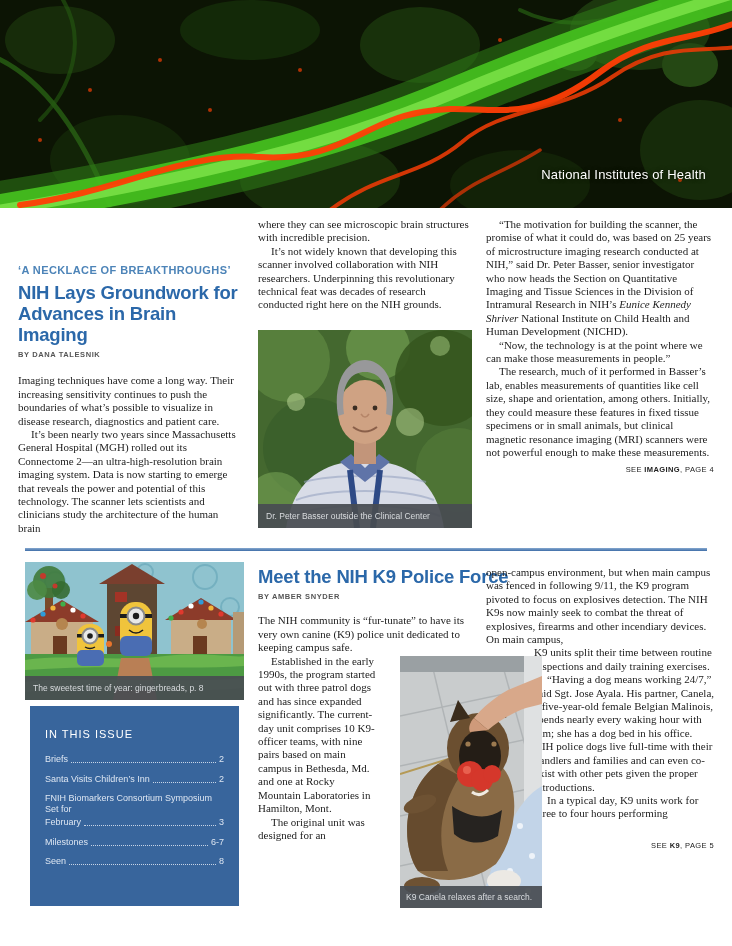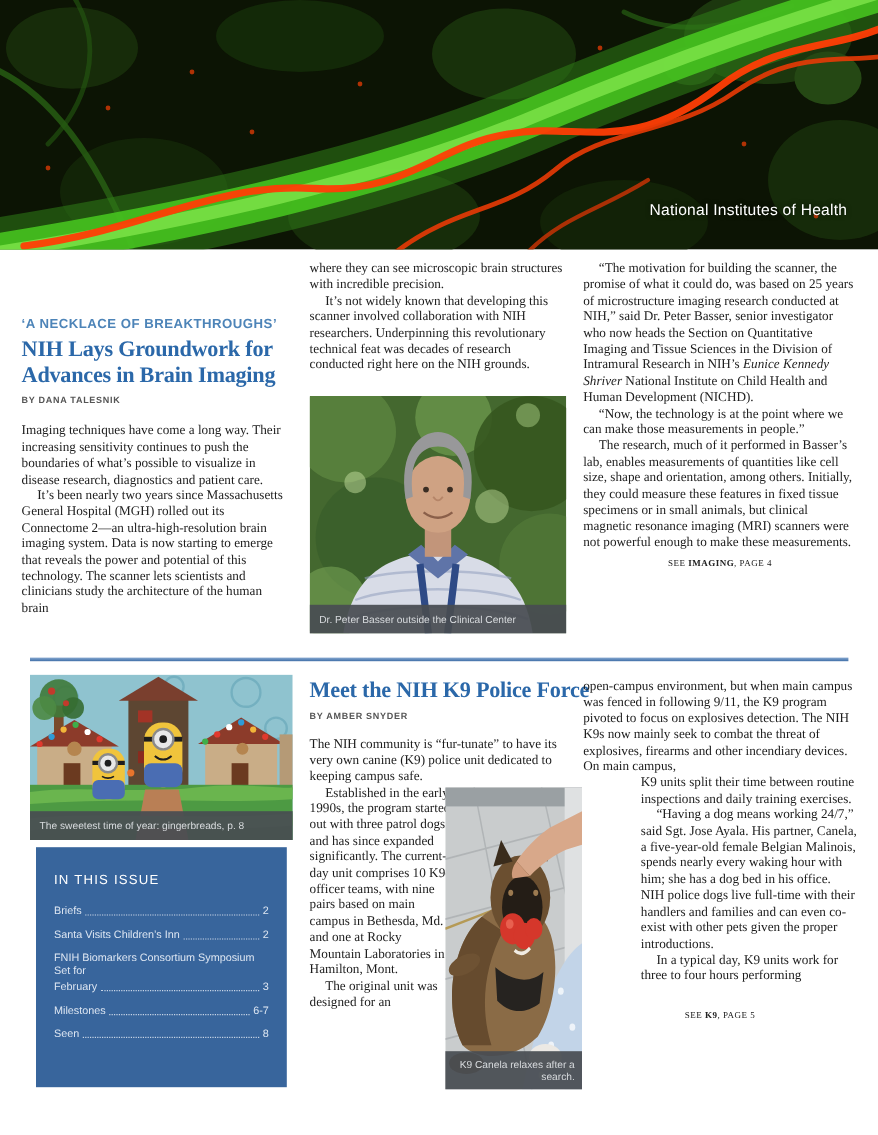--- a/index.html
+++ b/index.html
@@ -38,45 +38,45 @@
   .badge-date{margin-top:8px;color:#ffffff;font-family:"Liberation Sans",sans-serif;font-size:10px;line-height:13px;text-align:center;}
   
   .col{position:absolute;}
   p{margin:0;}
   p.indent{text-indent:13px;}
   .eyebrow{
     font-family:"Liberation Sans",sans-serif;font-size:11px;line-height:13px;font-weight:600;
     color:#4d84b8;letter-spacing:.4px;
   }
   h1,h2{
-    font-family:Liberation Serif, serif;color:#2b68a9;margin:5px 0 3px;
+    font-family:Liberation Sans, sans-serif;color:#2b68a9;margin:5px 0 3px;
     font-size:18.5px;line-height:21px;letter-spacing:-.2px;
   }
   h2{white-space:nowrap;margin:0 0 3px;}
   .byline{
     font-family:"Liberation Sans",sans-serif;font-size:7.5px;font-weight:bold;color:#555;
     letter-spacing:.6px;margin-bottom:13px;
   }
   .byline.tight{margin-bottom:11px;}
   .see-more{
-    text-align:center;font-family:Liberation Serif, serif;font-size:7.5px;
+    text-align:right;font-family:Liberation Sans, sans-serif;font-size:7.5px;
     letter-spacing:.4px;color:#222;margin-top:4px;
   }
   .see-more b{font-weight:bold;}
   
   figure{margin:0;position:relative;overflow:hidden;}
   figure svg{display:block;width:100%;height:100%;}
   figcaption{
     position:absolute;left:0;right:0;bottom:0;background:rgba(72,76,82,.93);
     color:#d8dbde;font-family:"Liberation Sans",sans-serif;font-size:8.5px;line-height:10px;
     padding:7px 8px;
   }
   .basser-photo{width:214px;height:198px;margin-top:18px;}
   .ginger-photo{width:219px;height:138px;}
-  .dog-photo{position:absolute;left:371px;top:656px;width:114px;height:252px;z-index:4;text-align:right;}
+  .dog-photo{position:absolute;left:400px;top:656px;width:142px;height:252px;z-index:4;}
   .dog-photo figcaption{padding:6px 6px;}
   
   .section-divider{
     position:absolute;left:25px;top:548px;width:682px;height:3px;
     background:linear-gradient(#86a8cf,#3f6ea8);
   }
   
   .issue-box{
     background:#38659c;margin:6px 5px 0;height:200px;box-sizing:border-box;
     padding:22px 15px 0;color:#dde6f2;

